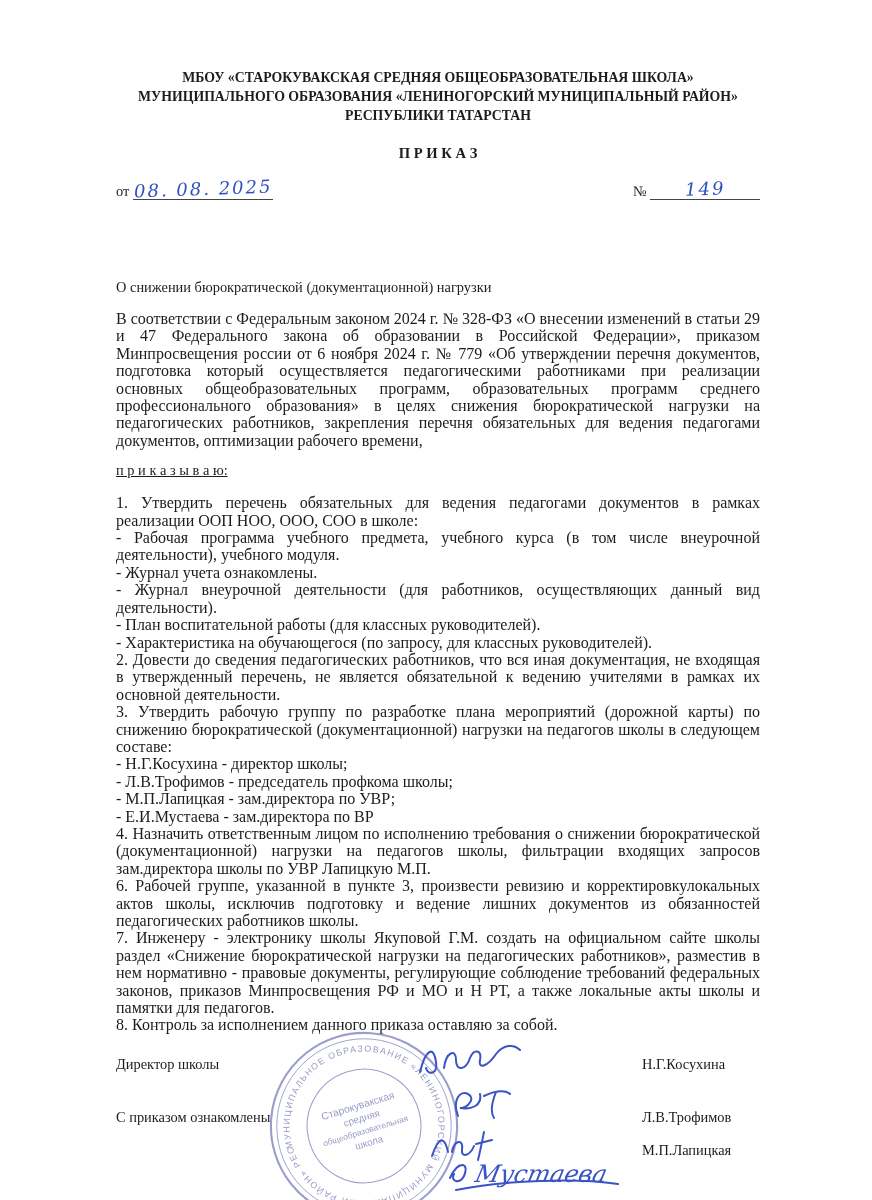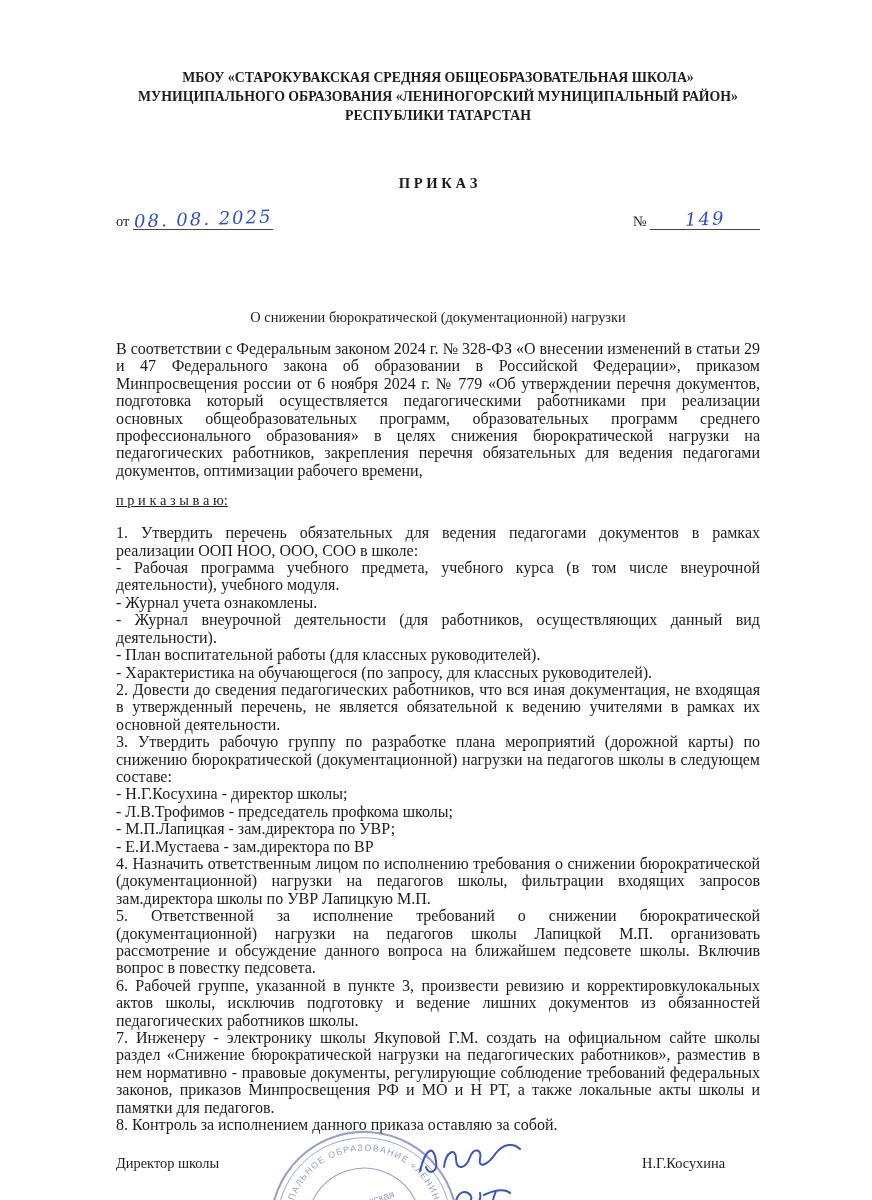--- a/index.html
+++ b/index.html
@@ -18,21 +18,21 @@
     overflow: hidden;
   }
   .doc-header {
     text-align: center;
     font-weight: bold;
     font-size: 13.8px;
     line-height: 19px;
     margin-top: 18px;
   }
   .order-caption {
-    margin-top: 50px;
+    margin-top: 20px;
     text-align: center;
     font-weight: bold;
     font-size: 14.6px;
   }
   .date-row {
     margin-top: 16px;
     display: flex;
     justify-content: space-between;
     align-items: flex-end;
     font-size: 14.4px;
@@ -49,21 +49,21 @@
     font-family: "DejaVu Serif", serif;
     font-style: italic;
     color: #2f4ec2;
     font-size: 18px;
     letter-spacing: 2px;
     display: inline-block;
     transform: rotate(-2deg);
   }
   .subject {
     margin-top: 78px;
-    text-align: center;
+    text-align: left;
     font-size: 14.4px;
     line-height: 18px;
   }
   .para {
     font-size: 16px;
     line-height: 17.4px;
     text-align: justify;
   }
   .preamble { margin-top: 14px; }
   .order-word {
@@ -137,21 +137,20 @@
   <p class="para">- Журнал внеурочной деятельности (для работников, осуществляющих данный вид деятельности).</p>
   <p class="para">-  План воспитательной работы (для классных руководителей).</p>
   <p class="para">-  Характеристика на обучающегося (по запросу, для классных руководителей).</p>
   <p class="para">2. Довести до сведения педагогических работников, что вся иная документация, не входящая в утвержденный перечень, не является обязательной к ведению учителями в рамках их основной деятельности.</p>
   <p class="para">3. Утвердить рабочую группу по разработке плана мероприятий (дорожной карты) по снижению бюрократической (документационной) нагрузки на педагогов школы в следующем составе:</p>
   <p class="para">- Н.Г.Косухина - директор школы;</p>
   <p class="para">- Л.В.Трофимов - председатель профкома школы;</p>
   <p class="para">- М.П.Лапицкая - зам.директора по УВР;</p>
   <p class="para">- Е.И.Мустаева - зам.директора по ВР</p>
   <p class="para">4. Назначить ответственным лицом по исполнению требования о снижении бюрократической (документационной) нагрузки на педагогов школы, фильтрации входящих запросов зам.директора школы по УВР Лапицкую М.П.</p>
-  <p class="para">5. Ответственной за исполнение требований о снижении бюрократической (документационной) нагрузки на педагогов школы Лапицкой М.П. организовать рассмотрение и обсуждение данного вопроса на ближайшем педсовете школы. Включив вопрос в повестку педсовета.</p>
   <p class="para">6. Рабочей группе, указанной в пункте 3, произвести ревизию и корректировкулокальных актов школы, исключив подготовку и ведение лишних документов из обязанностей педагогических работников школы.</p>
   <p class="para">7. Инженеру - электронику школы Якуповой Г.М. создать на официальном сайте школы раздел «Снижение бюрократической нагрузки на педагогических работников», разместив в нем нормативно - правовые документы, регулирующие соблюдение требований федеральных законов, приказов Минпросвещения РФ и МО и Н РТ, а также локальные акты школы и памятки для педагогов.</p>
   <p class="para">8. Контроль за исполнением данного приказа оставляю за собой.</p>
 
   <div class="sign-area">
 
     <svg class="stamp" width="196" height="196" viewBox="0 0 200 200">
       <defs>
         <path id="ringPath" d="M100,100 m-76,0 a76,76 0 1,1 152,0 a76,76 0 1,1 -152,0"></path>
       </defs>

